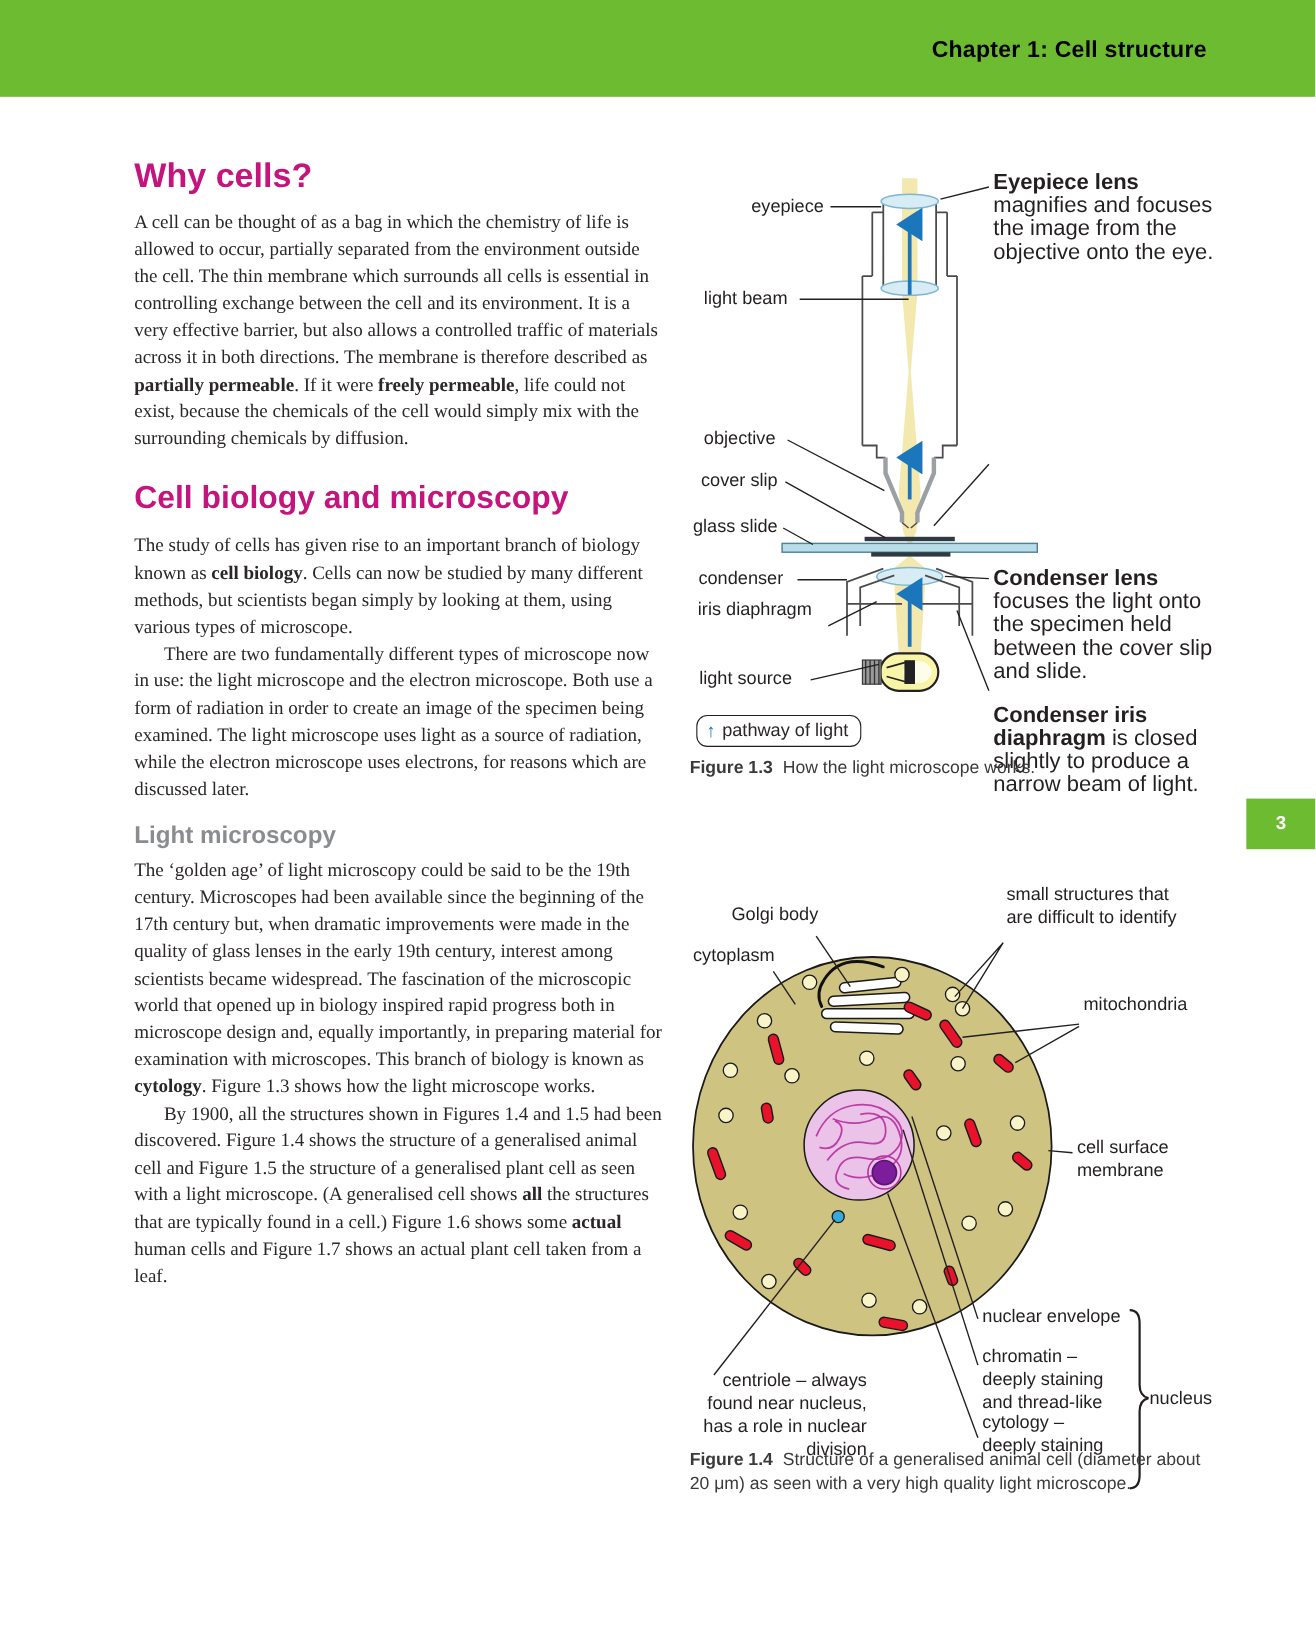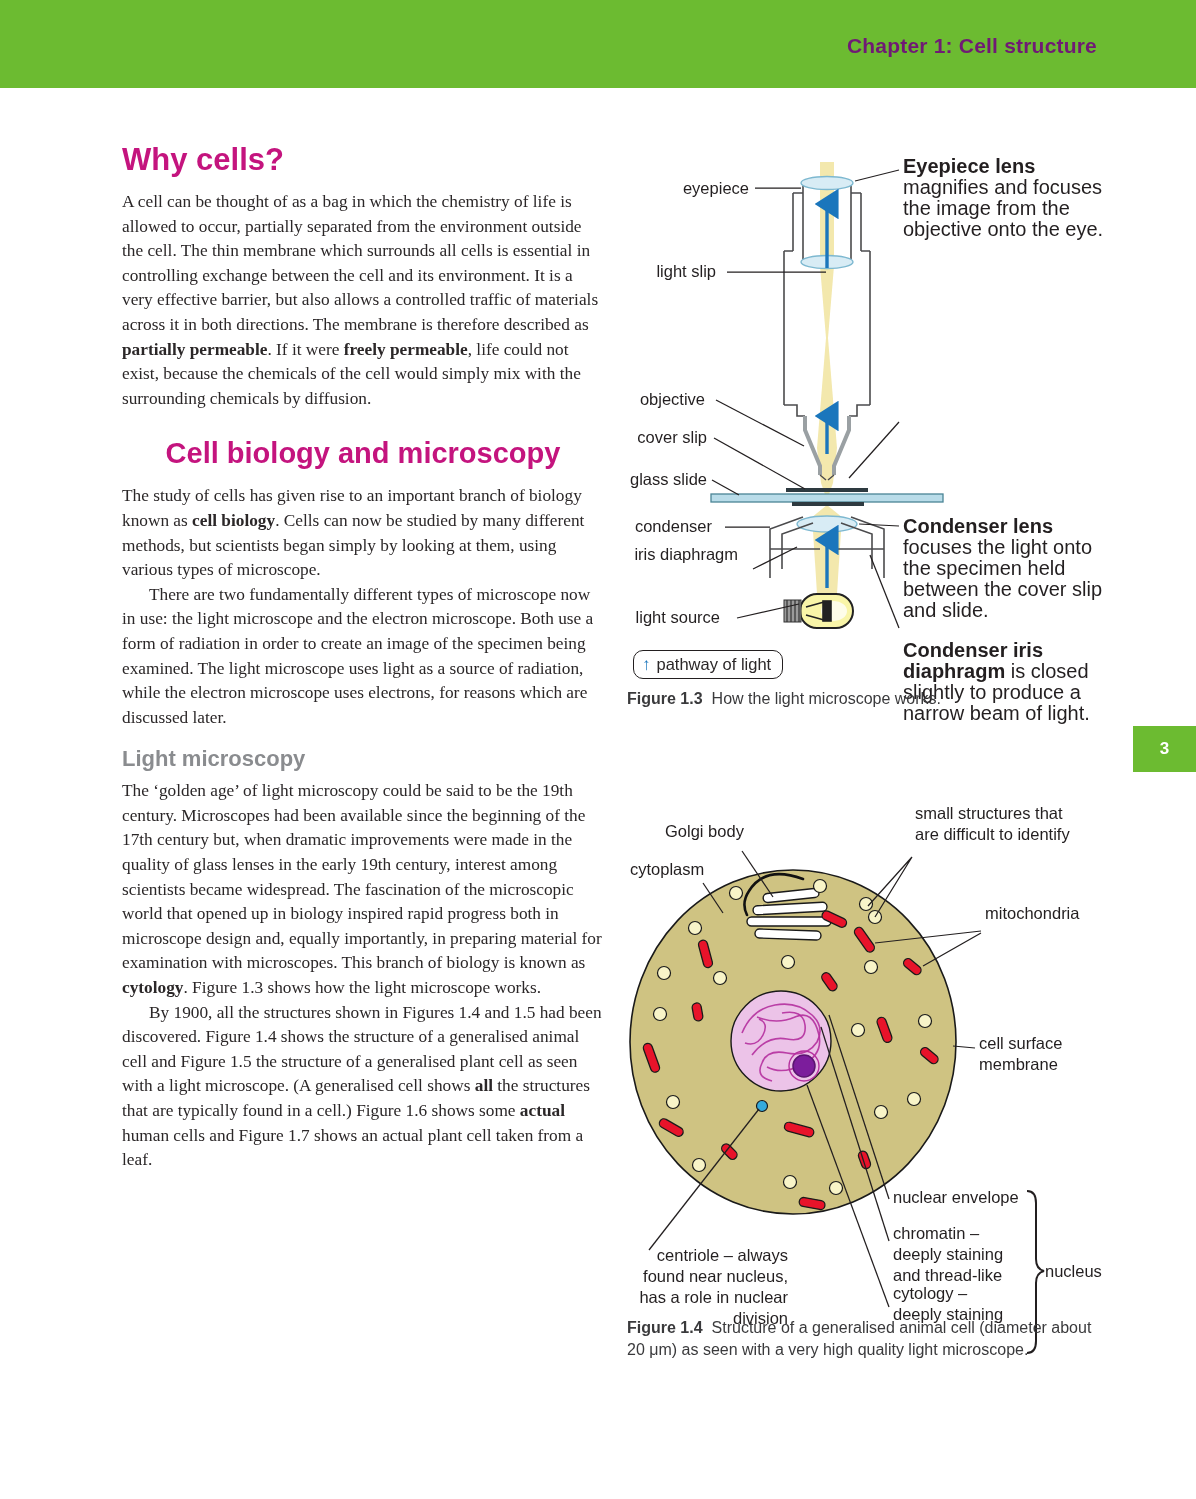--- a/index.html
+++ b/index.html
@@ -1,27 +1,27 @@
 <!DOCTYPE html>
 <html style="--green: #6cbb31; --magenta: #c4147e; --gray: #8a8c8f; --text: #2b2728; --line: #231f20; --beam: #f3e8ad; --arrow: #1b76bc; --lensfill: #d8ecf5; --lensstroke: #7db8d0; --slidefill: #b9dce9; --slidestroke: #4a8496; --coverslip: #2e3a40; --objgray: #9aa0a3; --bulb: #f9f5a8; --cellfill: #cfc382; --nucfill: #ecc3e8; --chromatin: #b5309e; --nucleolus: #7c1d9c; --mito: #e8132a; --vesicle: #f8f4c8; --centriole: #35aadc;"><head>
 <meta charset="utf-8">
 <style>
   html,body{margin:0;padding:0;background:#fff;}
   .page{position:relative;width:1196px;height:1499px;background:#fff;overflow:hidden;
         font-family:"Liberation Sans",sans-serif;color:var(--text);}
   
   .topbar{position:absolute;top:0;left:0;width:100%;height:88px;background:var(--green);}
-  .topbar .title{position:absolute;right:99px;top:34px;color:#701a75;font-weight:bold;font-size:21px;letter-spacing:.2px;}
+  .topbar .title{position:absolute;right:99px;top:34px;color:#000000;font-weight:bold;font-size:21px;letter-spacing:.2px;}
   .pagetab{position:absolute;right:0;top:726px;width:63px;height:46px;background:var(--green);
            color:#fff;font-weight:bold;font-size:17px;display:flex;align-items:center;justify-content:center;}
   
   .leftcol{position:absolute;left:122px;top:0;width:482px;}
   .leftcol h1{font-family:"Liberation Sans",sans-serif;font-weight:bold;color:var(--magenta);margin:0;}
   #h-why{font-size:31px;margin:142px 0 12px;}
-  #h-cellbio{font-size:29px;margin:26px 0 14px;text-align:center;}
+  #h-cellbio{font-size:29px;margin:26px 0 14px;}
   .leftcol h2{font-family:"Liberation Sans",sans-serif;font-weight:bold;color:var(--gray);font-size:22px;margin:16px 0 7px;}
   .leftcol p{font-family:"Liberation Serif",serif;font-size:17.3px;line-height:24.6px;color:var(--text);margin:0;}
   .leftcol p.ind{text-indent:27px;}
   
   .fig{position:absolute;}
   #fig13{left:627px;top:148px;width:560px;height:600px;}
   #fig14{left:627px;top:795px;width:569px;height:600px;}
   .fig svg{position:absolute;left:0;top:0;}
   .dlabel{position:absolute;font-size:16.5px;line-height:21px;color:var(--line);white-space:nowrap;}
   .dlabel.wrap{white-space:normal;}
@@ -142,21 +142,21 @@
         <path class="ldr" d="M98,379 L143,379"></path>
         <path class="ldr" d="M126,421 L170,399"></path>
         <path class="ldr" d="M110,470 L172,456"></path>
         <path class="ldr" d="M272,22 L228,33"></path>
         <path class="ldr" d="M272,274 L222,330"></path>
         <path class="ldr" d="M272,378 L232,376"></path>
         <path class="ldr" d="M272,480 L243,407"></path>
       </g>
     </svg>
     <div class="dlabel" style="right:438px;top:30px;">eyepiece</div>
-    <div class="dlabel" style="right:471px;top:113px;">light slip</div>
+    <div class="dlabel" style="right:471px;top:113px;">light beam</div>
     <div class="dlabel" style="right:482px;top:241px;">objective</div>
     <div class="dlabel" style="right:480px;top:279px;">cover slip</div>
     <div class="dlabel" style="right:480px;top:321px;">glass slide</div>
     <div class="dlabel" style="right:475px;top:368px;">condenser</div>
     <div class="dlabel" style="right:449px;top:396px;">iris diaphragm</div>
     <div class="dlabel" style="right:467px;top:459px;">light source</div>
     <div class="annot" style="top:8px;"><b>Eyepiece lens</b><span> magnifies and focuses the image from the objective onto the eye.</span></div>
     <div class="annot" style="top:368px;"><b>Condenser lens</b><span> focuses the light onto the specimen held between the cover slip and slide.</span></div>
     <div class="annot" style="top:492px;"><b>Condenser iris diaphragm</b><span> is closed slightly to produce a narrow beam of light.</span></div>
     <div class="legend">

